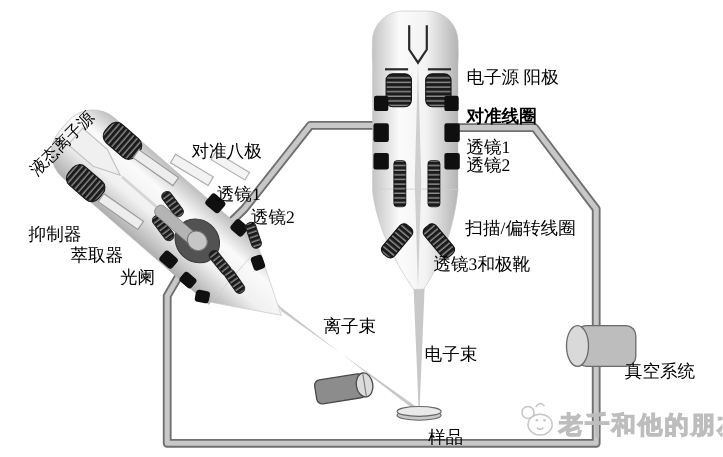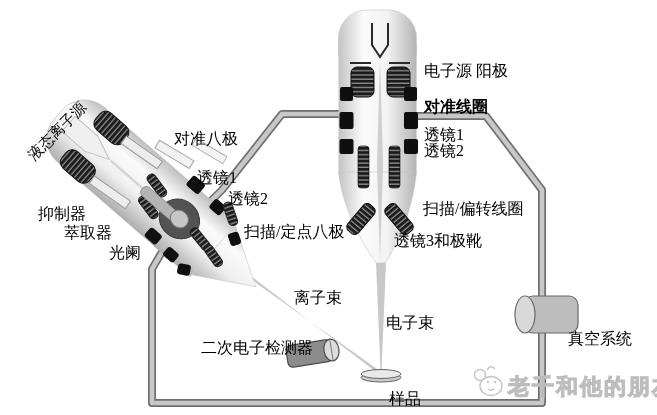--- a/index.html
+++ b/index.html
@@ -141,29 +141,27 @@
       <ellipse cx="491" cy="386" rx="11" ry="9.5"></ellipse>
       <circle cx="480" cy="375" r="5.5"></circle>
       <path d="M487,370 q4,-6 8,-1"></path>
       <circle cx="488" cy="382" r="1.2" fill="#c5c5c5" stroke="none"></circle>
       <circle cx="495" cy="382" r="1.2" fill="#c5c5c5" stroke="none"></circle>
       <path d="M488,389 q3,2.5 6,0"></path>
     </g>
   </svg>
 
   <div class="lbl lbl-rot" style="left:20px;top:123px;">液态离子源</div>
-  <div class="lbl" style="left:38px;top:205px;">抑制器</div>
+  <div class="lbl" style="left:26px;top:205px;">抑制器</div>
   <div class="lbl" style="left:64px;top:224px;">萃取器</div>
   <div class="lbl" style="left:109px;top:244px;">光阑</div>
   <div class="lbl" style="left:162px;top:130px;margin-left:12px;">对准八极</div>
   <div class="lbl" style="left:197px;top:169px;">透镜1</div>
   <div class="lbl" style="left:228px;top:190px;">透镜2</div>
-  <div class="lbl" style="left:244px;top:223px;">扫描/定点八极</div>
   <div class="lbl" style="left:294px;top:289px;">离子束</div>
-  <div class="lbl" style="left:201px;top:339px;">二次电子检测器</div>
   <div class="lbl" style="left:361px;top:390px;margin-left:28px;">样品</div>
   <div class="lbl" style="left:386px;top:314px;">电子束</div>
   <div class="lbl" style="left:424px;top:62px;">电子源 阳极</div>
   <div class="lbl" style="left:424px;top:98px;font-weight:bold;">对准线圈</div>
   <div class="lbl" style="left:424px;top:126px;">透镜1</div>
   <div class="lbl" style="left:424px;top:142px;">透镜2</div>
   <div class="lbl" style="left:423px;top:200px;">扫描/偏转线圈</div>
   <div class="lbl" style="left:394px;top:232px;text-align:right;">透镜3和极靴</div>
   <div class="lbl" style="left:568px;top:330px;">真空系统</div>
   <div class="watermark-text">老千和他的朋友们</div>

